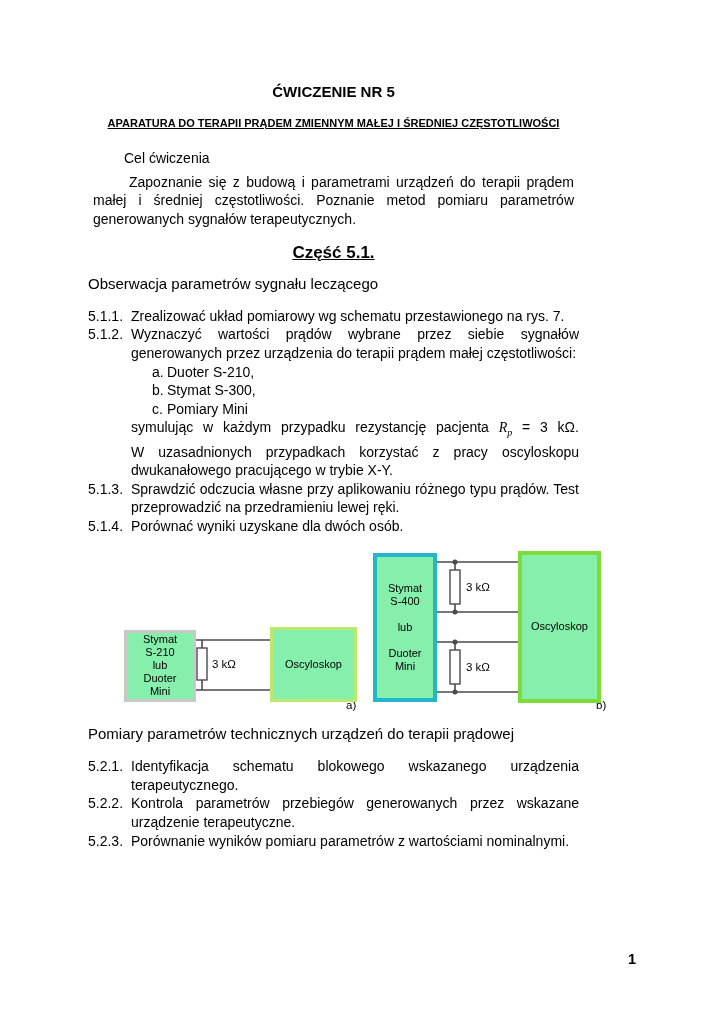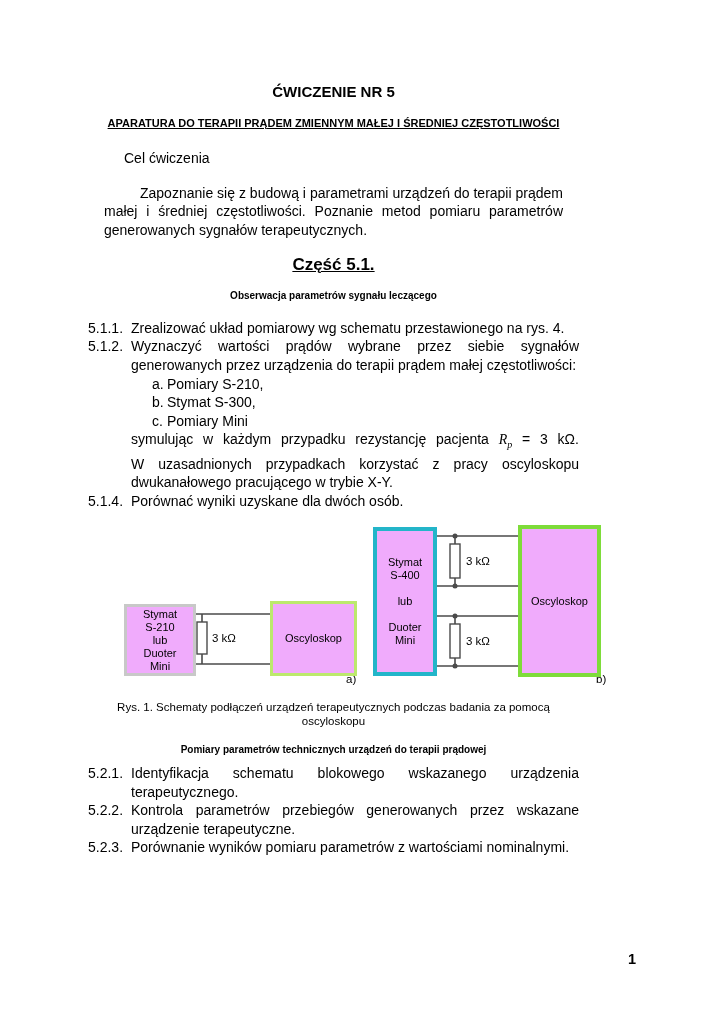--- a/index.html
+++ b/index.html
@@ -17,48 +17,48 @@
     overflow: hidden;
   }
   .title {
     font-size: 15px; font-weight: bold; text-align: center; margin: 0;
   }
   .heading {
     font-size: 11px; font-weight: bold; text-align: center;
     text-decoration: underline; margin: 12px 0 0 0; line-height: 18.6px;
   }
   .intro-label { margin: 17px 0 0 36px; }
-  .intro-text { margin: 16px; text-indent: 36px; text-align: justify; }
+  .intro-text { margin: 5px; text-indent: 36px; text-align: justify; }
 
   .part-title {
     margin: 15px 0 0 0; text-align: center; font-weight: bold;
     font-size: 17px; text-decoration: underline;
   }
   .part-subtitle {
-    margin: 13px 0 0 0; text-align: center; font-weight: bold; font-size: 10px;
+    margin: 13px 0 0 0; font-weight: normal; font-size: 15px;
   }
   .list { margin-top: 13px; }
   .li { padding-left: 43px; text-indent: -43px; text-align: justify; }
   .li .num { display: inline-block; width: 43px; text-indent: 0; }
   .sub { margin-left: 64px; }
   .sub .subnum { display: inline-block; width: 15px; }
   .cont { padding-left: 43px; text-align: justify; }
   .cont.stretch { text-align: justify; text-align-last: justify; }
   .sym { font-family: "Liberation Serif", serif; font-style: italic; }
   .sym sub { font-size: 10px; }
 
   .figure {
     position: relative;
     height: 166px;
     margin: 10px -87px 0 -88px;
   }
   .figure svg { position: absolute; left: 0; top: 0; }
   .box {
     position: absolute;
-    background: #f0abfc;
+    background: #86efac;
     display: flex; flex-direction: column;
     align-items: center; justify-content: center;
     text-align: center;
     font-size: 11px; line-height: 13px;
   }
   .box .ln { line-height: 13px; }
   .dev-a { left: 124px; top: 84px; width: 72px; height: 72px; border: 3px solid #c8c8c8; }
   .osc-a { left: 270px; top: 81px; width: 87px; height: 75px; border: 3px solid #bce96d; }
   .dev-b { left: 373px; top: 7px;  width: 64px; height: 149px; border: 4px solid #23b5c9; gap: 13px; }
   .osc-b { left: 518px; top: 5px;  width: 83px; height: 152px; border: 4px solid #7edc3a; }
@@ -81,30 +81,31 @@
 
   <div class="heading">APARATURA DO TERAPII PRĄDEM ZMIENNYM MAŁEJ I ŚREDNIEJ CZĘSTOTLIWOŚCI</div>
 
   <div class="intro-label">Cel ćwiczenia</div>
   <div class="intro-text">Zapoznanie się z budową i parametrami urządzeń do terapii prądem małej i średniej częstotliwości. Poznanie metod pomiaru parametrów generowanych sygnałów terapeutycznych.</div>
 
   <div class="part-title">Część 5.1.</div>
   <div class="part-subtitle">Obserwacja parametrów sygnału leczącego</div>
 
   <div class="list">
-    <div class="li"><span class="num">5.1.1.</span><span class="txt">Zrealizować układ pomiarowy wg schematu przestawionego na rys. 4.</span></div>
+    <div class="li"><span class="num">5.1.1.</span><span class="txt">Zrealizować układ pomiarowy wg schematu przestawionego na rys. 7.</span></div>
     <div class="li"><span class="num">5.1.2.</span><span class="txt">Wyznaczyć wartości prądów wybrane przez siebie sygnałów generowanych przez urządzenia do terapii prądem małej częstotliwości:</span></div>
 
-    <div class="sub"><span class="subnum">a.</span><span>Pomiary S-210,</span></div>
+    <div class="sub"><span class="subnum">a.</span><span>Duoter S-210,</span></div>
     <div class="sub"><span class="subnum">b.</span><span>Stymat S-300,</span></div>
     <div class="sub"><span class="subnum">c.</span><span>Pomiary Mini</span></div>
 
     <div class="cont stretch"><span>symulując w każdym przypadku rezystancję pacjenta </span><span class="sym"><span>R</span><sub>p</sub></span><span> = 3 kΩ.</span></div>
     <div class="cont">W uzasadnionych przypadkach korzystać z pracy oscyloskopu dwukanałowego pracującego w trybie X-Y.</div>
 
+    <div class="li"><span class="num">5.1.3.</span><span class="txt">Sprawdzić odczucia własne przy aplikowaniu różnego typu prądów. Test przeprowadzić na przedramieniu lewej ręki.</span></div>
     <div class="li"><span class="num">5.1.4.</span><span class="txt">Porównać wyniki uzyskane dla dwóch osób.</span></div>
   </div>
 
   <div class="figure">
     <svg width="724" height="166">
       <g fill="none" stroke-width="1.6" style="stroke: rgb(74, 74, 74);">
         <line x1="196" y1="94" x2="270" y2="94"></line>
         <line x1="196" y1="144" x2="270" y2="144"></line>
         <line x1="202" y1="94" x2="202" y2="144"></line>
         <line x1="437" y1="16" x2="518" y2="16"></line>
@@ -158,25 +159,24 @@
         <div class="ln">Duoter</div>
         <div class="ln">Mini</div>
       </div>
     </div>
 
     <div class="box osc-b" style="border-color: rgb(126, 220, 58);">
       <div class="ln">Oscyloskop</div>
     </div>
   </div>
 
-  <div class="caption">Rys. 1. Schematy podłączeń urządzeń terapeutycznych podczas badania za pomocą oscyloskopu</div>
 
   <div class="part-subtitle" style="margin-top:13px">Pomiary parametrów technicznych urządzeń do terapii prądowej</div>
 
-  <div class="list" style="margin-top:4px">
+  <div class="list" style="margin-top:14px">
     <div class="li"><span class="num">5.2.1.</span><span class="txt">Identyfikacja schematu blokowego wskazanego urządzenia terapeutycznego.</span></div>
     <div class="li"><span class="num">5.2.2.</span><span class="txt">Kontrola parametrów przebiegów generowanych przez wskazane urządzenie terapeutyczne.</span></div>
     <div class="li"><span class="num">5.2.3.</span><span class="txt">Porównanie wyników pomiaru parametrów z wartościami nominalnymi.</span></div>
   </div>
 
   <div class="page-number">1</div>
 
 </div>
 
 </body></html>

